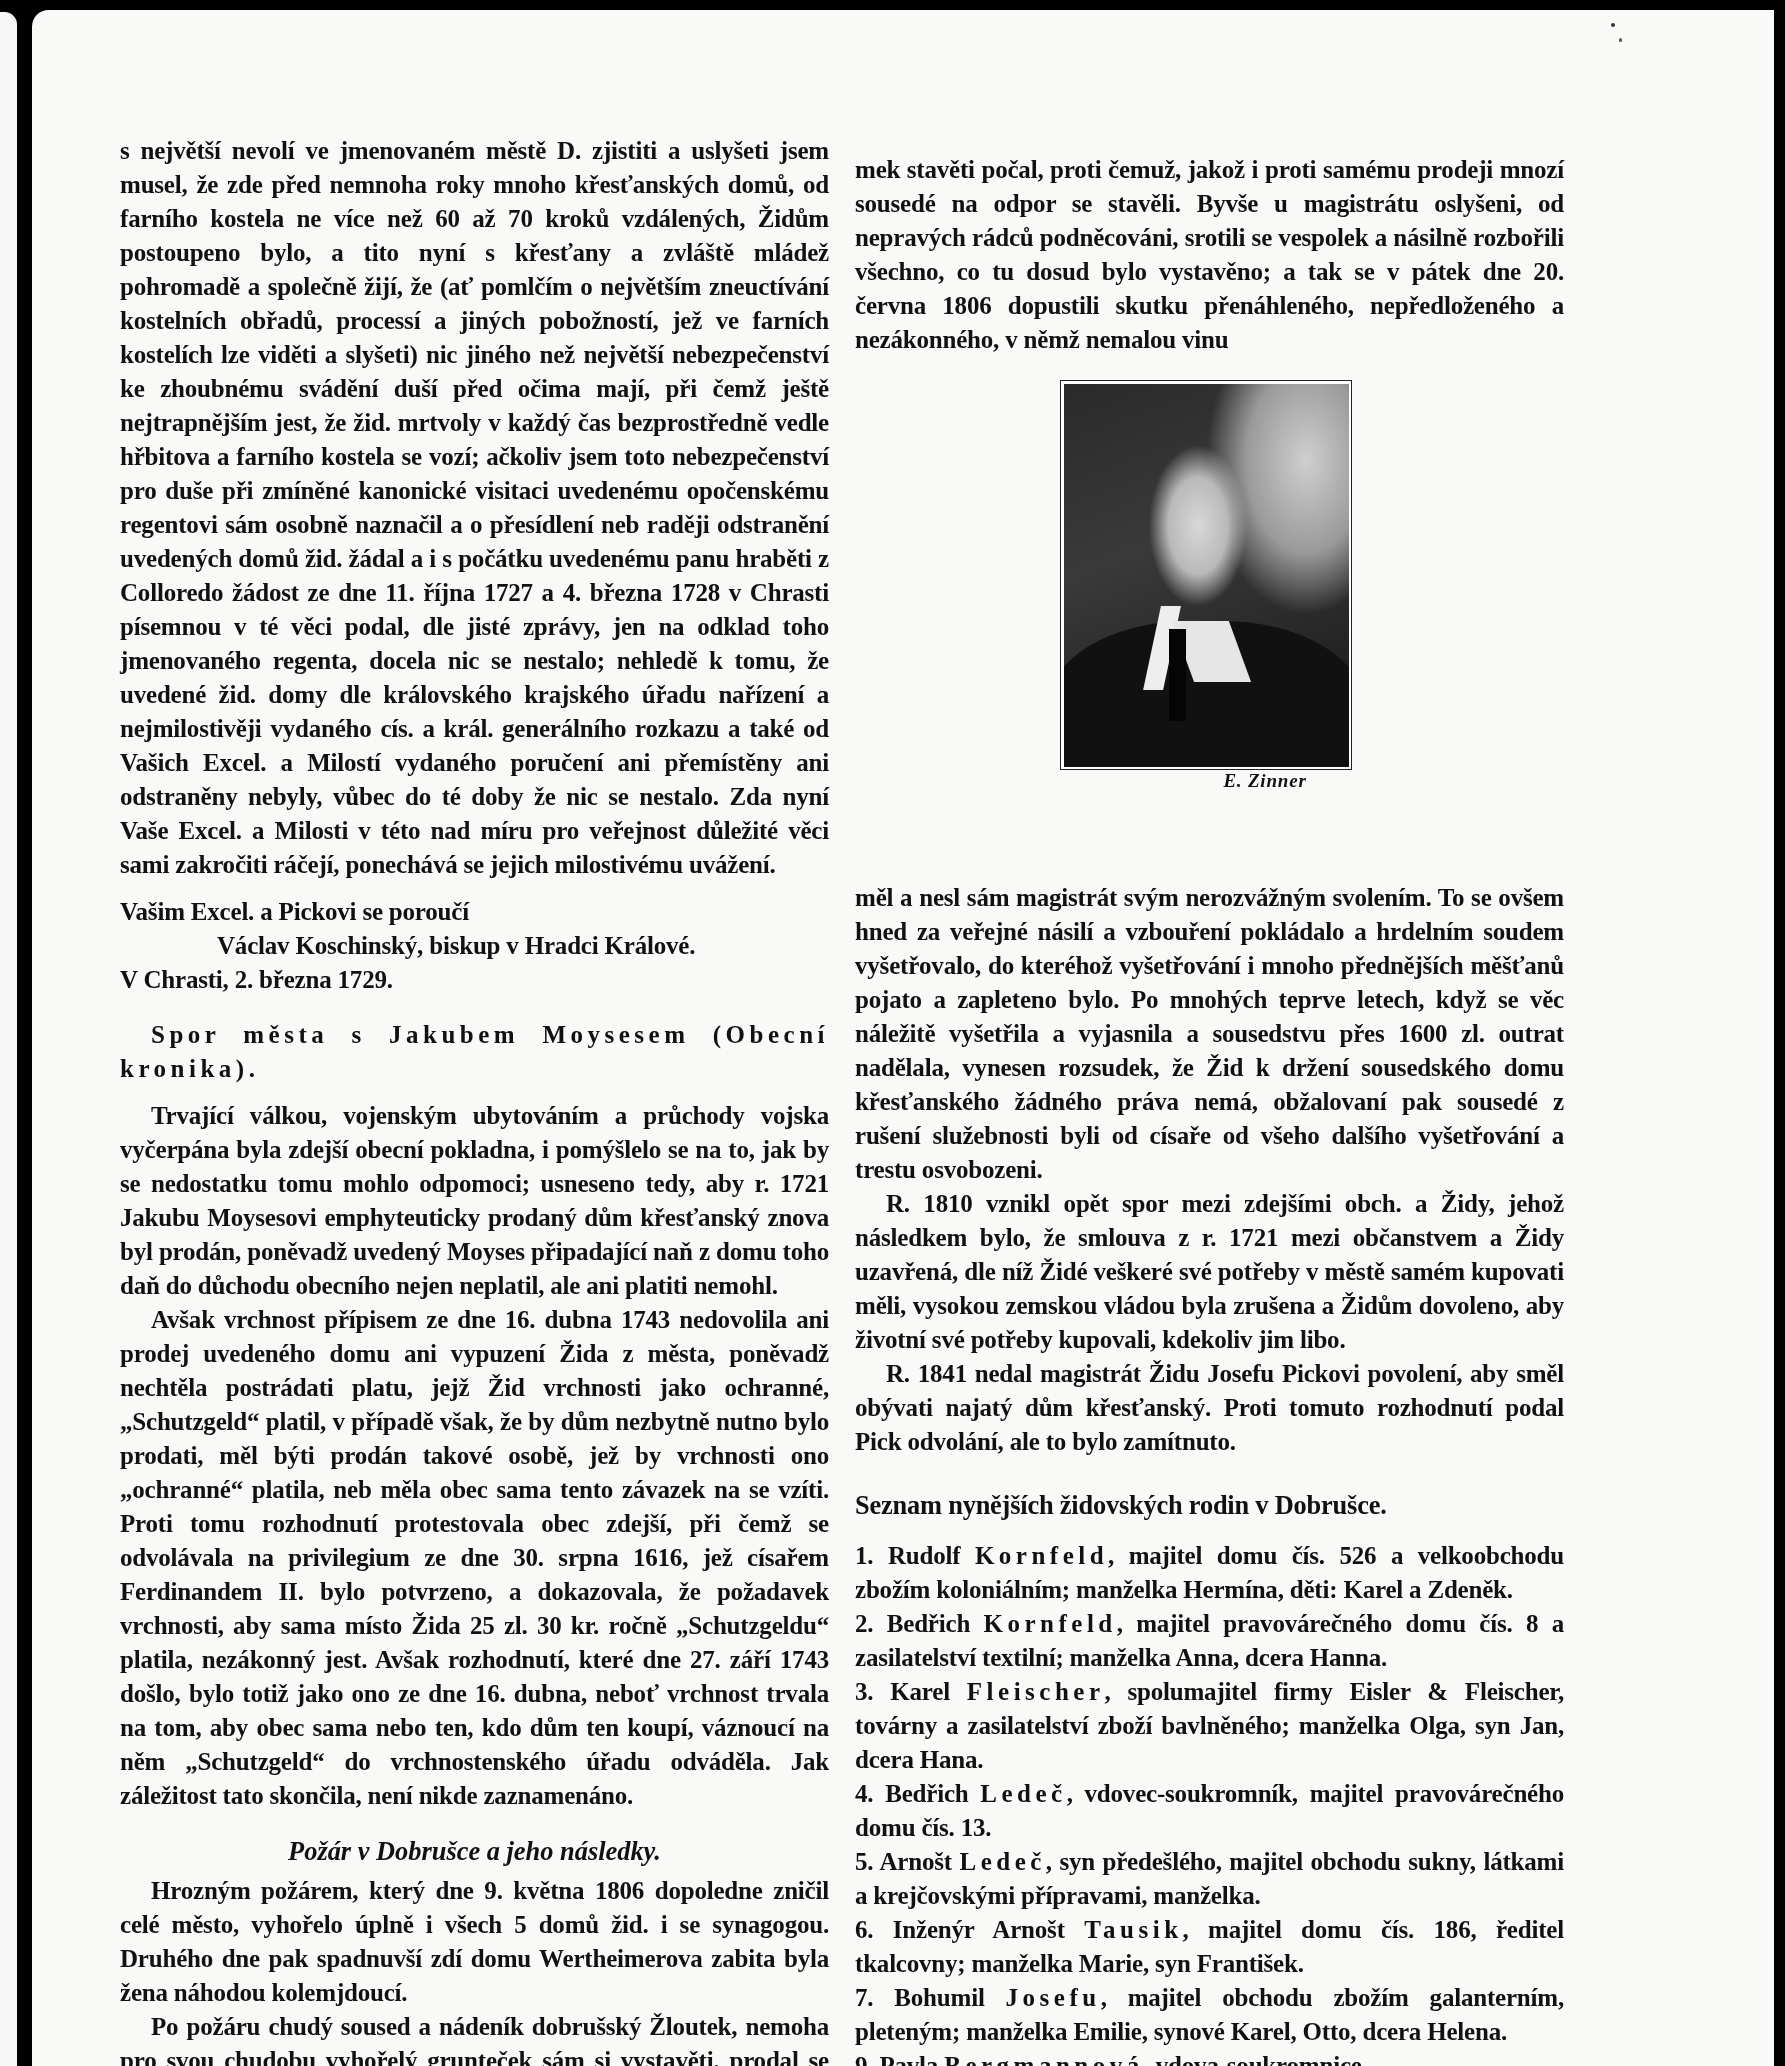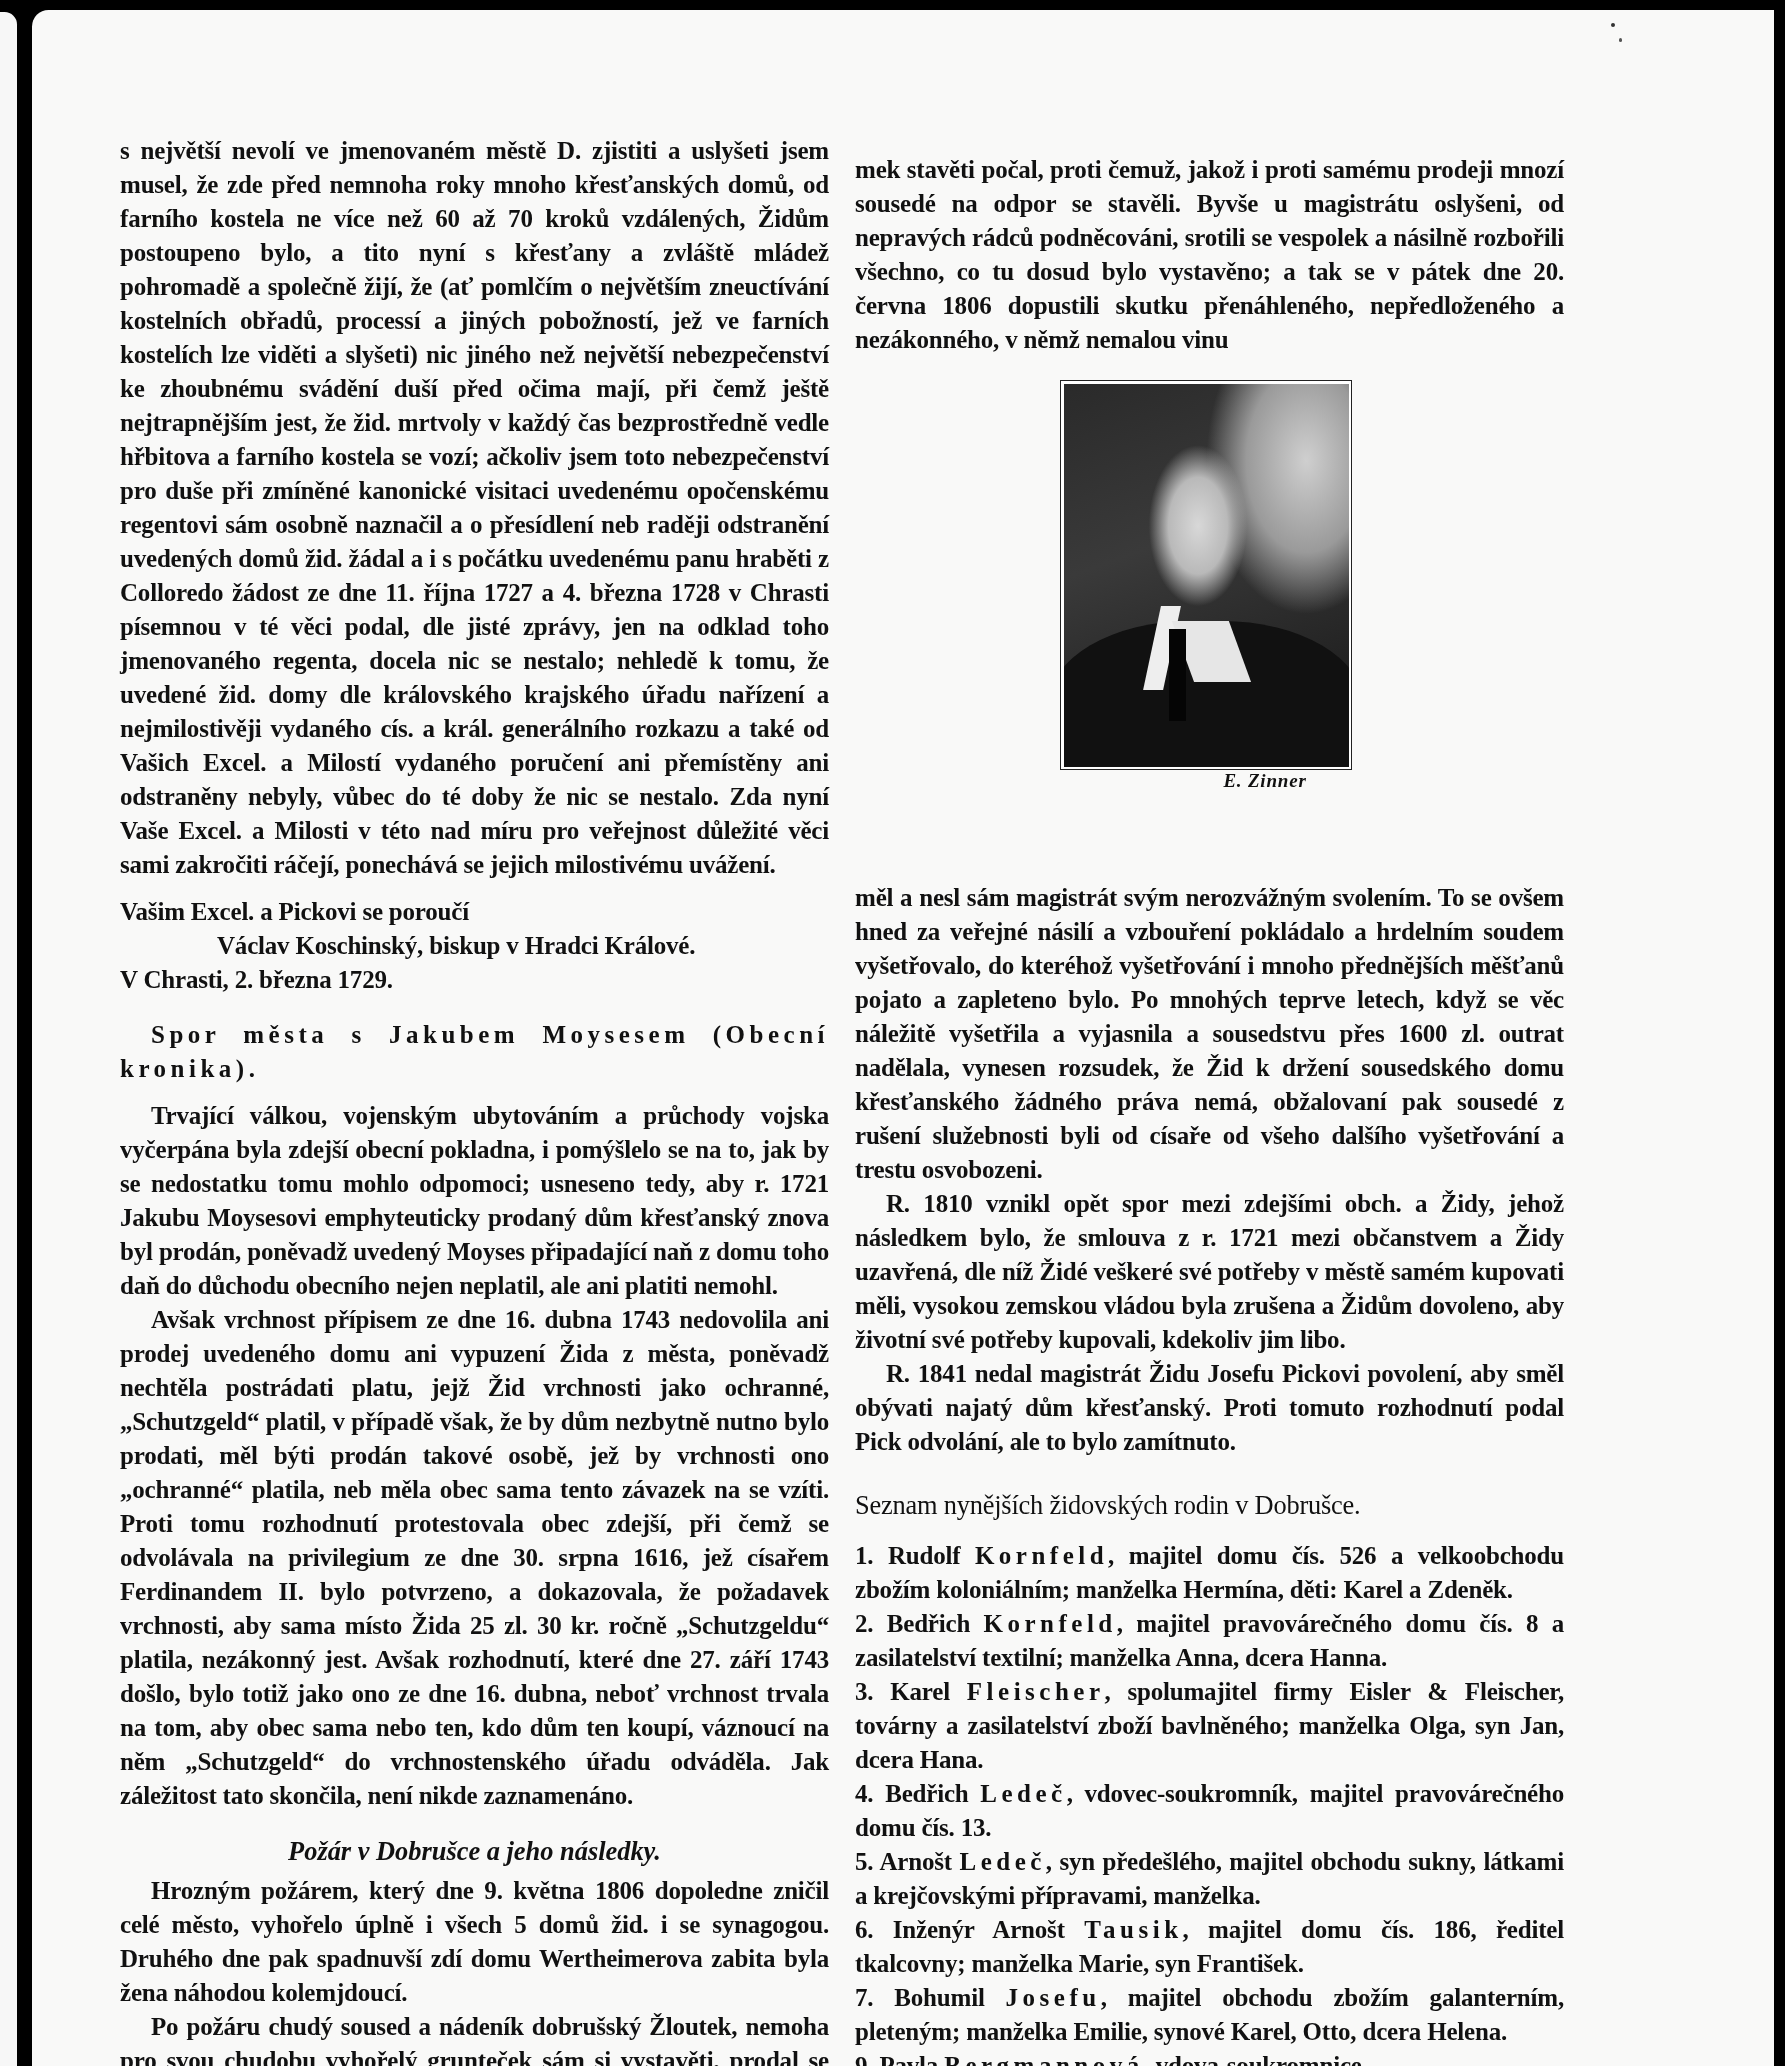--- a/index.html
+++ b/index.html
@@ -34,21 +34,21 @@
   .gap-s { height: 13.2px; }
   .gap-m { height: 20.7px; }
   .sig-line { text-indent: 31px; }
   .sig-name { padding-left: 97px; }
   .spaced { letter-spacing: 4.5px; }
   .section-title-center {
     text-align: center; font-weight: 900; font-size: 26.4px;
     letter-spacing: 0; margin: 0; font-style: italic;
   }
   .section-title-left {
-    text-align: left; font-weight: 400; font-size: 26.4px; margin: 0;
+    text-align: left; font-weight: 700; font-size: 26.4px; margin: 0;
   }
   .photo-frame {
     position: absolute; left: 201px; top: 258px;
     width: 290px; height: 388px;
     background: #fff; border: 1.7px solid #222;
   }
   .photo {
     position: absolute; inset: 2.5px;
     background:
       radial-gradient(ellipse 23% 28% at 47% 37%, #d8d8d8 0%, #b9b9b9 45%, rgba(40,40,40,0) 75%),

